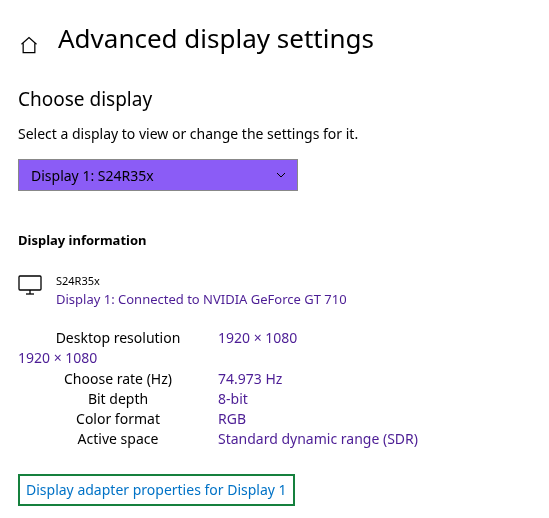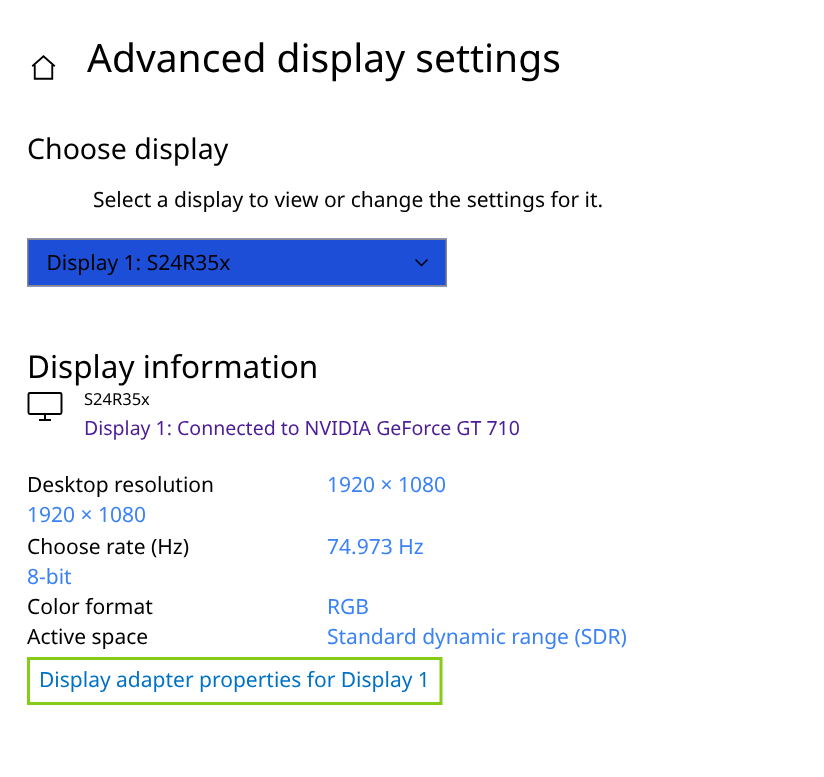--- a/index.html
+++ b/index.html
@@ -34,49 +34,49 @@
 
     .section-heading {
       font-size: 19px;
       font-weight: 400;
       margin-bottom: 12px;
     }
 
     .instruction {
       font-size: 14px;
       margin-bottom: 16px;
-      margin-left: 44px;
     }
 
     .dropdown {
       width: 280px;
       height: 32px;
       border: 1px solid #888;
-      background: #1d4ed8;
+      background: #8b5cf6;
       display: flex;
       align-items: center;
       justify-content: space-between;
       padding: 0 10px 0 12px;
       cursor: pointer;
       margin-bottom: 40px;
     }
     .dropdown-label {
       font-size: 14px;
     }
     .chevron {
       width: 12px;
       height: 12px;
       display: inline-flex;
       align-items: center;
       justify-content: center;
     }
 
     .section-info-heading {
-      font-size: 21px;
-      font-weight: 400;
+      font-size: 13px;
+      font-weight: 700;
+      margin-bottom: 24px;
     }
 
     .monitor-row {
       display: flex;
       align-items: flex-start;
       gap: 14px;
       margin-bottom: 20px;
     }
     .monitor-icon {
       width: 24px;
@@ -95,33 +95,34 @@
       color: #4c1d95;
       margin-top: 2px;
     }
 
     .info-table {
       font-size: 14px;
       line-height: 1.45;
     }
     .info-row {
       display: flex;
+      text-align: center;
     }
     .info-label {
       width: 200px;
       flex-shrink: 0;
     }
     .info-value {
-      color: #3b82f6;
+      color: #4c1d95;
     }
 
     .link-wrap {
-      border: 2px solid #84cc16;
+      border: 2px solid #15803d;
       padding: 4px 6px;
-      margin-top: 2px;
+      margin-top: 24px;
       display: inline-block;
     }
     .link {
       color: #0072c6;
       cursor: pointer;
       font-size: 14px;
     }
   </style>
 </head>
 <body>
@@ -171,20 +172,21 @@
     <span class="info-value">1920 × 1080</span>
   </div>
   <div class="info-row">
     <span class="info-value">1920 × 1080</span>
   </div>
   <div class="info-row">
     <span class="info-label">Choose rate (Hz)</span>
     <span class="info-value">74.973 Hz</span>
   </div>
   <div class="info-row">
+    <span class="info-label">Bit depth</span>
     <span class="info-value">8-bit</span>
   </div>
   <div class="info-row">
     <span class="info-label">Color format</span>
     <span class="info-value">RGB</span>
   </div>
   <div class="info-row">
     <span class="info-label">Active space</span>
     <span class="info-value">Standard dynamic range (SDR)</span>
   </div>

